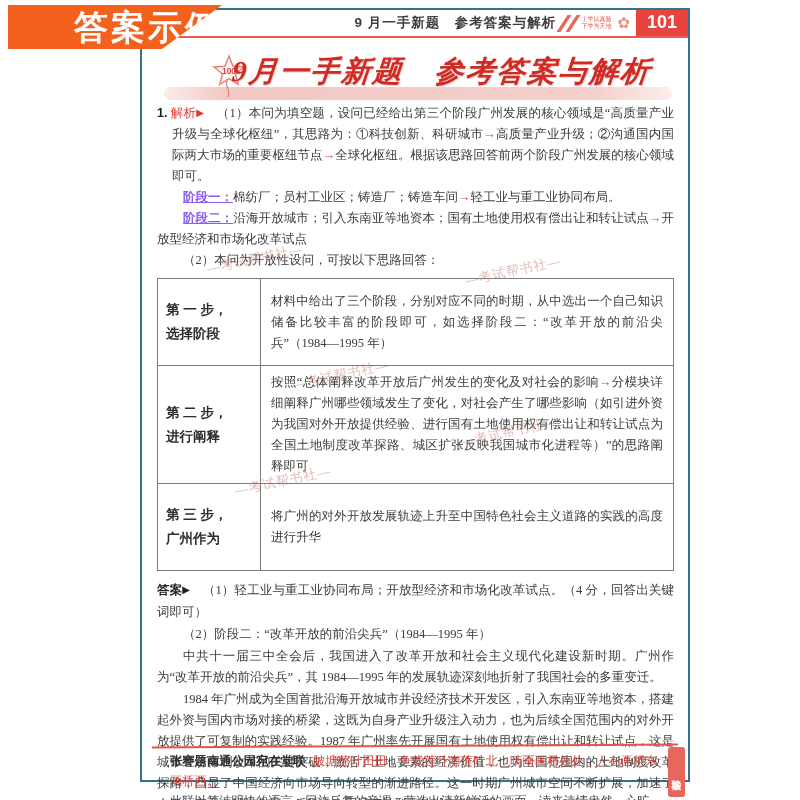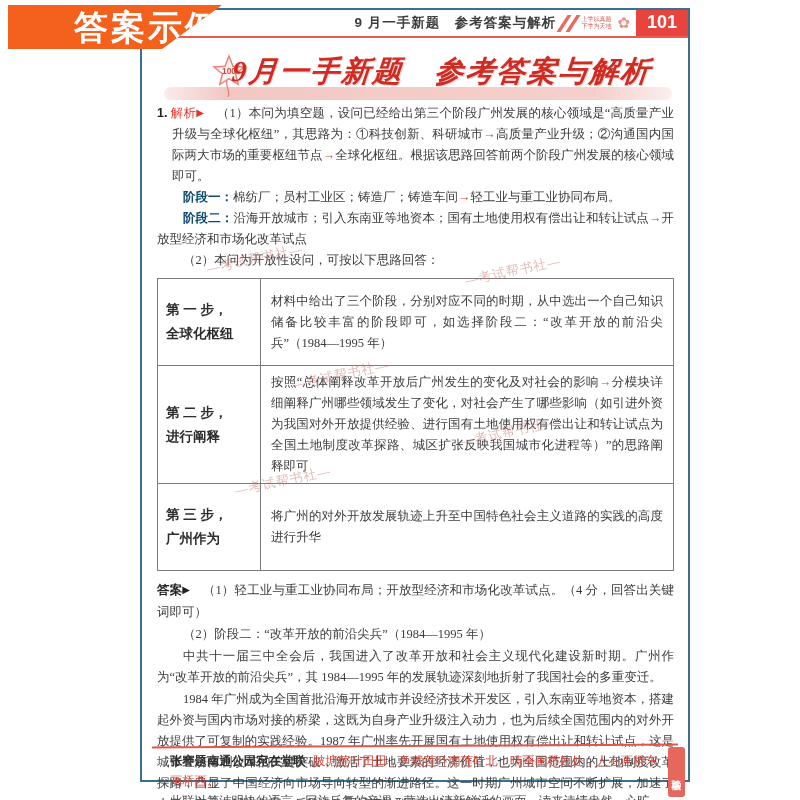--- a/index.html
+++ b/index.html
@@ -41,21 +41,21 @@
   .content{position:absolute;left:15px;right:14px;top:92px;color:#3b3b3b;
            font-size:12.5px;line-height:21px;text-align:justify;}
   .content p{margin:0;}
   .hang{padding-left:15px;text-indent:-15px;}
   .ind{text-indent:26px;}
   .no{font-family:"Liberation Sans",sans-serif;font-weight:bold;color:#222;}
   .lbl-red{font-family:"Liberation Sans",sans-serif;font-weight:normal;color:#e2362c;}
   .lbl-dark{font-family:Liberation Mono, monospace;font-weight:bold;color:#222;}
   .arrred{color:#e2362c;font-size:10px;vertical-align:1px;}
   .arrdark{color:#222;font-size:10px;vertical-align:1px;}
-  .stg{font-weight:bold;color:#0c4a6e;}
+  .stg{font-weight:bold;color:#8b5cf6;text-decoration:underline;}
   .arr{color:#d8453a;}
   
   table.steps{width:100%;border-collapse:collapse;margin:7px 0 8px;}
   table.steps td{border:1px solid #7c7c7c;vertical-align:middle;}
   td.stepcol{width:86px;padding:19px 8px;font-family:"Liberation Sans",sans-serif;
              font-weight:bold;font-size:13.5px;line-height:24px;color:#2d2d2d;white-space:nowrap;}
   td.stepbody{padding:6px 10px;line-height:21px;font-size:12.5px;}
   
   .ansblock p{margin:0 0 1px;}
   
@@ -113,21 +113,21 @@
 
       <p class="ind"><span class="stg">阶段二：</span><span>沿海开放城市；引入东南亚等地资本；国有土地使用权有偿出让和转让试点<span class="arr">→</span>开放型经济和市场化改革试点</span></p>
 
       <p class="ind">（2）本问为开放性设问，可按以下思路回答：</p>
 
       <table class="steps">
         <tbody>
             <tr>
           <td class="stepcol">
             <span>第 一 步，</span><br>
-            <span>全球化枢纽</span>
+            <span>选择阶段</span>
           </td>
           <td class="stepbody">材料中给出了三个阶段，分别对应不同的时期，从中选出一个自己知识储备比较丰富的阶段即可，如选择阶段二：“改革开放的前沿尖兵”（1984—1995 年）</td>
         </tr>
         <tr>
           <td class="stepcol">
             <span>第 二 步，</span><br>
             <span>进行阐释</span>
           </td>
           <td class="stepbody">按照“总体阐释改革开放后广州发生的变化及对社会的影响<span class="arr">→</span>分模块详细阐释广州哪些领域发生了变化，对社会产生了哪些影响（如引进外资为我国对外开放提供经验、进行国有土地使用权有偿出让和转让试点为全国土地制度改革探路、城区扩张反映我国城市化进程等）”的思路阐释即可</td>
         </tr>

